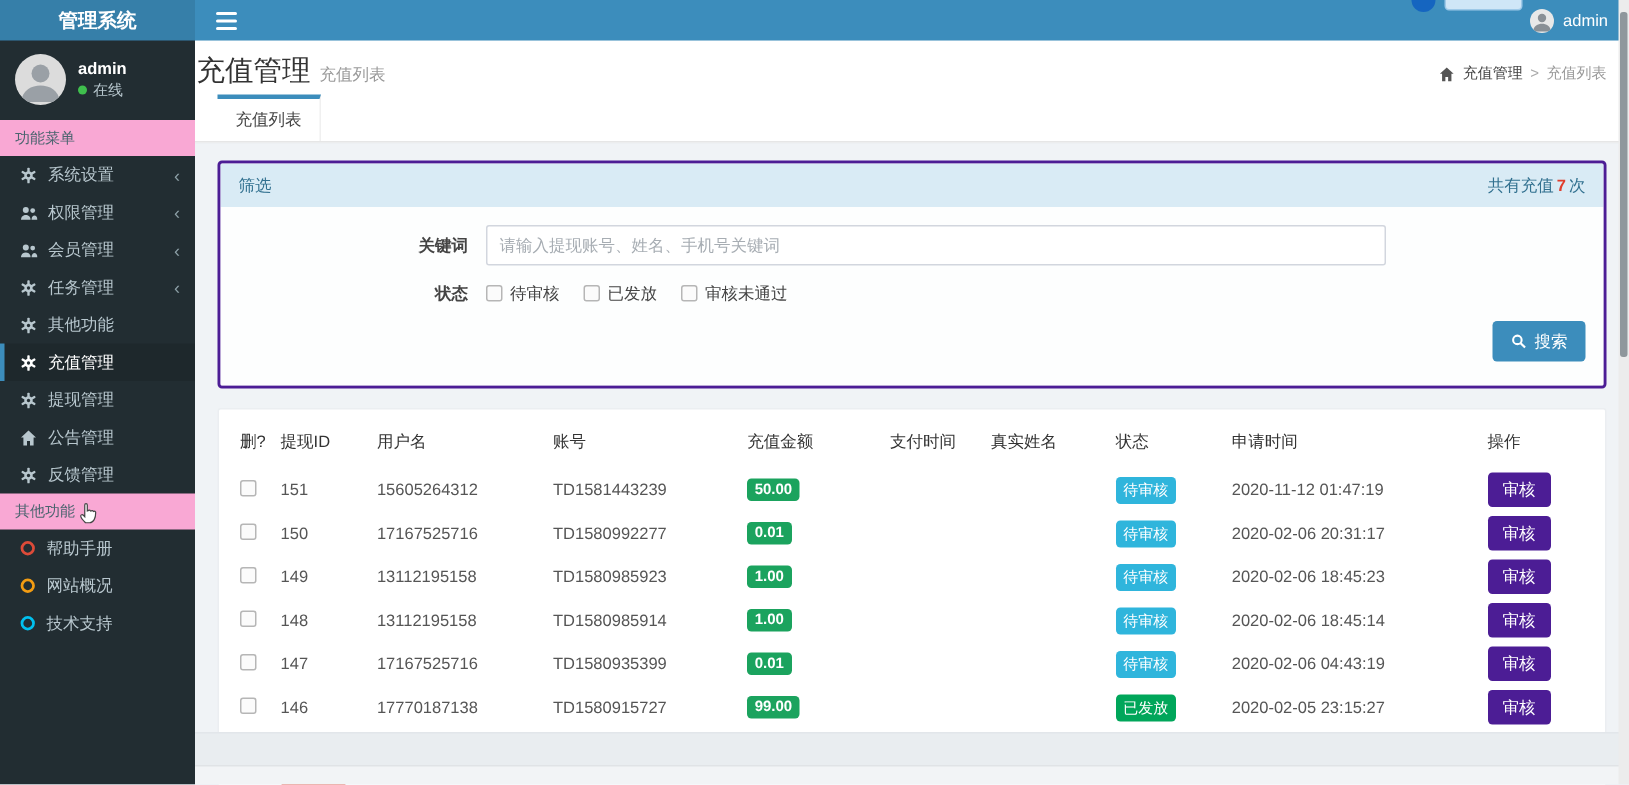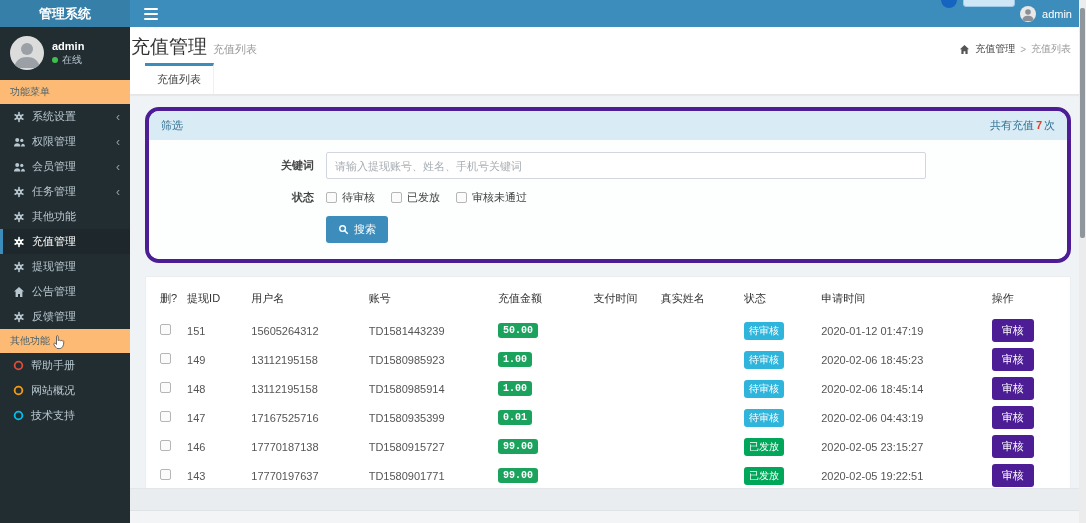--- a/index.html
+++ b/index.html
@@ -18,63 +18,63 @@
   .top-overlay-pill { position:absolute; left:963px; top:-6px; width:52px; height:13px; border-radius:3px; background:#cfe6f7; border:1px solid #9ec9e8; z-index:9; }
 
   
   .sidebar { position:absolute; left:0; top:0; width:130px; height:523px; background:#222d32; z-index:6; }
   .brand { height:27px; background:#367fa9; color:#fff; font-weight:bold; font-size:13px; display:flex; align-items:center; justify-content:center; cursor:pointer; }
   .user-panel { display:flex; align-items:center; gap:8px; padding:9px 10px 10px 10px; }
   .user-avatar { width:34px; height:34px; border-radius:50%; background:#dcdcdc; overflow:hidden; flex:0 0 auto; }
   .user-name { color:#fff; font-size:11px; font-weight:bold; line-height:13px; }
   .user-status { color:#b8c7ce; font-size:10px; display:flex; align-items:center; gap:4px;text-align:center; }
   .dot { width:6px; height:6px; border-radius:50%; background:#3fbf4d; display:inline-block; }
-  .menu-header { background:#fdba74; color:#4b646f; font-size:10px; padding:5px 10px; }
+  .menu-header { background:#f9a8d4; color:#4b646f; font-size:10px; padding:5px 10px; }
   .menu-item { display:flex; align-items:center; gap:7px; height:25px; padding:0 10px; color:#b8c7ce; cursor:pointer; border-left:3px solid transparent; }
   .menu-item .mi-label { flex:1; }
   .menu-item .chev { color:#8ea1a8; font-size:12px; line-height:1; }
   .menu-item.active { background:#1e282c; color:#fff; border-left-color:#3c8dbc; }
   .menu-item svg { flex:0 0 auto; }
 
   
   .main { position:absolute; left:130px; top:27px; right:0; bottom:0; background:#f0f3f6; }
   .content-header { background:#fff; padding:7px 15px 4px 1px; display:flex; align-items:flex-start; justify-content:space-between; }
   .page-title { font-size:19px; color:#333; font-weight:normal; }
   .page-subtitle { font-size:11px; color:#999; margin-left:6px; }
   .breadcrumb { display:flex; align-items:center; gap:5px; color:#444; font-size:10px; margin-top:8px; }
   .breadcrumb .bc-sep { color:#aaa; }
   .breadcrumb .bc-last { color:#999; }
   .tabstrip { background:#fff; border-bottom:1px solid #e6e6e6; display:flex; padding-left:15px; box-shadow:0 1px 1px rgba(0,0,0,.04); }
   .tab { border-top:3px solid #3c8dbc; background:#fff; padding:6px 12px 7px 12px; font-size:11px; color:#444; margin-top:-1px; border-right:1px solid #f0f0f0; cursor:pointer; }
 
   .content-body { padding:12px 15px 0 15px; }
 
   
-  .panel { border:4px solid #4c1d95; border-radius:14px; background:#fff; overflow:hidden; }
+  .panel { border:2px solid #4c1d95; border-radius:3px; background:#fff; overflow:hidden; }
   .panel-heading { background:#d9ebf5; color:#31708f; padding:7px 12px; font-size:11px; display:flex; justify-content:space-between; align-items:center; }
   .count-num { color:#e03e2d; font-weight:bold; padding:0 2px; }
   .panel-body { padding:12px 12px 14px 12px; background:#fdfefe; }
   .form-row { display:flex; align-items:center; margin-bottom:11px; }
   .form-label { width:165px; text-align:right; padding-right:12px; font-weight:bold; color:#444; font-size:11px; flex:0 0 auto; }
   .keyword-input { width:600px; height:27px; border:1px solid #d2d6de; border-radius:2px; padding:0 8px; font-size:11px; color:#333; font-family:inherit; }
   .keyword-input::placeholder { color:#a7adb3; }
   .checks { display:flex; align-items:center; gap:16px; color:#444; }
   .check { display:flex; align-items:center; gap:5px; cursor:pointer; }
   .cb { width:11px; height:11px; border:1px solid #b6b6b6; background:#fbfbfb; border-radius:2px; display:inline-block; flex:0 0 auto; }
   .btn { display:inline-flex; align-items:center; gap:5px; border:none; border-radius:3px; font-size:11px; cursor:pointer; font-family:inherit; }
   .btn-search { background:#3c8dbc; color:#fff; padding:6px 12px; margin-left:165px; }
   .btn-danger { background:#dd4b39; color:#fff; padding:6px 11px; font-weight:bold; }
   .btn-audit { background:#4c1d95; color:#fff; padding:4px 10px; }
 
   
   .table-panel { margin-top:13px; background:#fff; border:1px solid #ebeef1; border-radius:2px; padding:10px 12px 12px 12px; }
   table { border-collapse:collapse; width:100%; table-layout:fixed; }
   th { text-align:left; font-weight:normal; color:#333; font-size:11px; padding:4px 2px 10px 2px; white-space:nowrap; }
   td { font-size:11px; color:#555; padding:0 2px; height:29px; white-space:nowrap; overflow:hidden; }
-  .badge { display:inline-block; color:#fff; font-size:10px; font-weight:bold; border-radius:3px; padding:2px 5px;font-family:Liberation Mono, monospace; }
+  .badge { display:inline-block; color:#fff; font-size:10px; font-weight:bold; border-radius:3px; padding:2px 5px; }
   .badge-amount { background:#1ba35e; }
   .badge-pending { background:#2fb5dc; font-weight:normal; }
   .badge-success { background:#00a65a; font-weight:normal; }
   .del-row td { padding-top:6px; height:34px; }
 
   
   .band-a { position:absolute; left:130px; right:0; bottom:13px; height:22px; background:#e9edf0; border-top:1px solid #e2e6ea; }
   .band-b { position:absolute; left:130px; right:0; bottom:0; height:13px; background:#f2f4f6; border-top:1px solid #e0e3e6; }
 
   
@@ -293,21 +293,21 @@
               <label class="check">
                 <span class="cb"></span>
                 <span>已发放</span>
               </label>
               <label class="check">
                 <span class="cb"></span>
                 <span>审核未通过</span>
               </label>
             </div>
         </div>
-        <div class="form-row" style="margin-bottom:2px;">
+        <div class="form-row" style="margin-bottom:2px;justify-content:flex-end;">
           <button class="btn btn-search">
             <svg width="11" height="11" viewBox="0 0 12 12">
                 <circle cx="5" cy="5" r="3.1" fill="none" stroke="#fff" stroke-width="1.5"></circle>
                 <line x1="7.4" y1="7.4" x2="10.6" y2="10.6" stroke="#fff" stroke-width="1.6"></line>
               </svg>
             <span>搜索</span>
           </button>
         </div>
       </div>
     </div>
@@ -343,21 +343,33 @@
         <tbody>
             <tr>
               <td><span class="cb"></span></td>
               <td>151</td>
               <td>15605264312</td>
               <td>TD1581443239</td>
               <td><span class="badge badge-amount">50.00</span></td>
               <td></td>
               <td></td>
               <td><span class="badge badge-pending">待审核</span></td>
-              <td>2020-01-12 01:47:19</td>
+              <td>2020-11-12 01:47:19</td>
+              <td><button class="btn btn-audit">审核</button></td>
+            </tr>
+            <tr>
+              <td><span class="cb"></span></td>
+              <td>150</td>
+              <td>17167525716</td>
+              <td>TD1580992277</td>
+              <td><span class="badge badge-amount">0.01</span></td>
+              <td></td>
+              <td></td>
+              <td><span class="badge badge-pending">待审核</span></td>
+              <td>2020-02-06 20:31:17</td>
               <td><button class="btn btn-audit">审核</button></td>
             </tr>
             <tr>
               <td><span class="cb"></span></td>
               <td>149</td>
               <td>13112195158</td>
               <td>TD1580985923</td>
               <td><span class="badge badge-amount">1.00</span></td>
               <td></td>
               <td></td>

